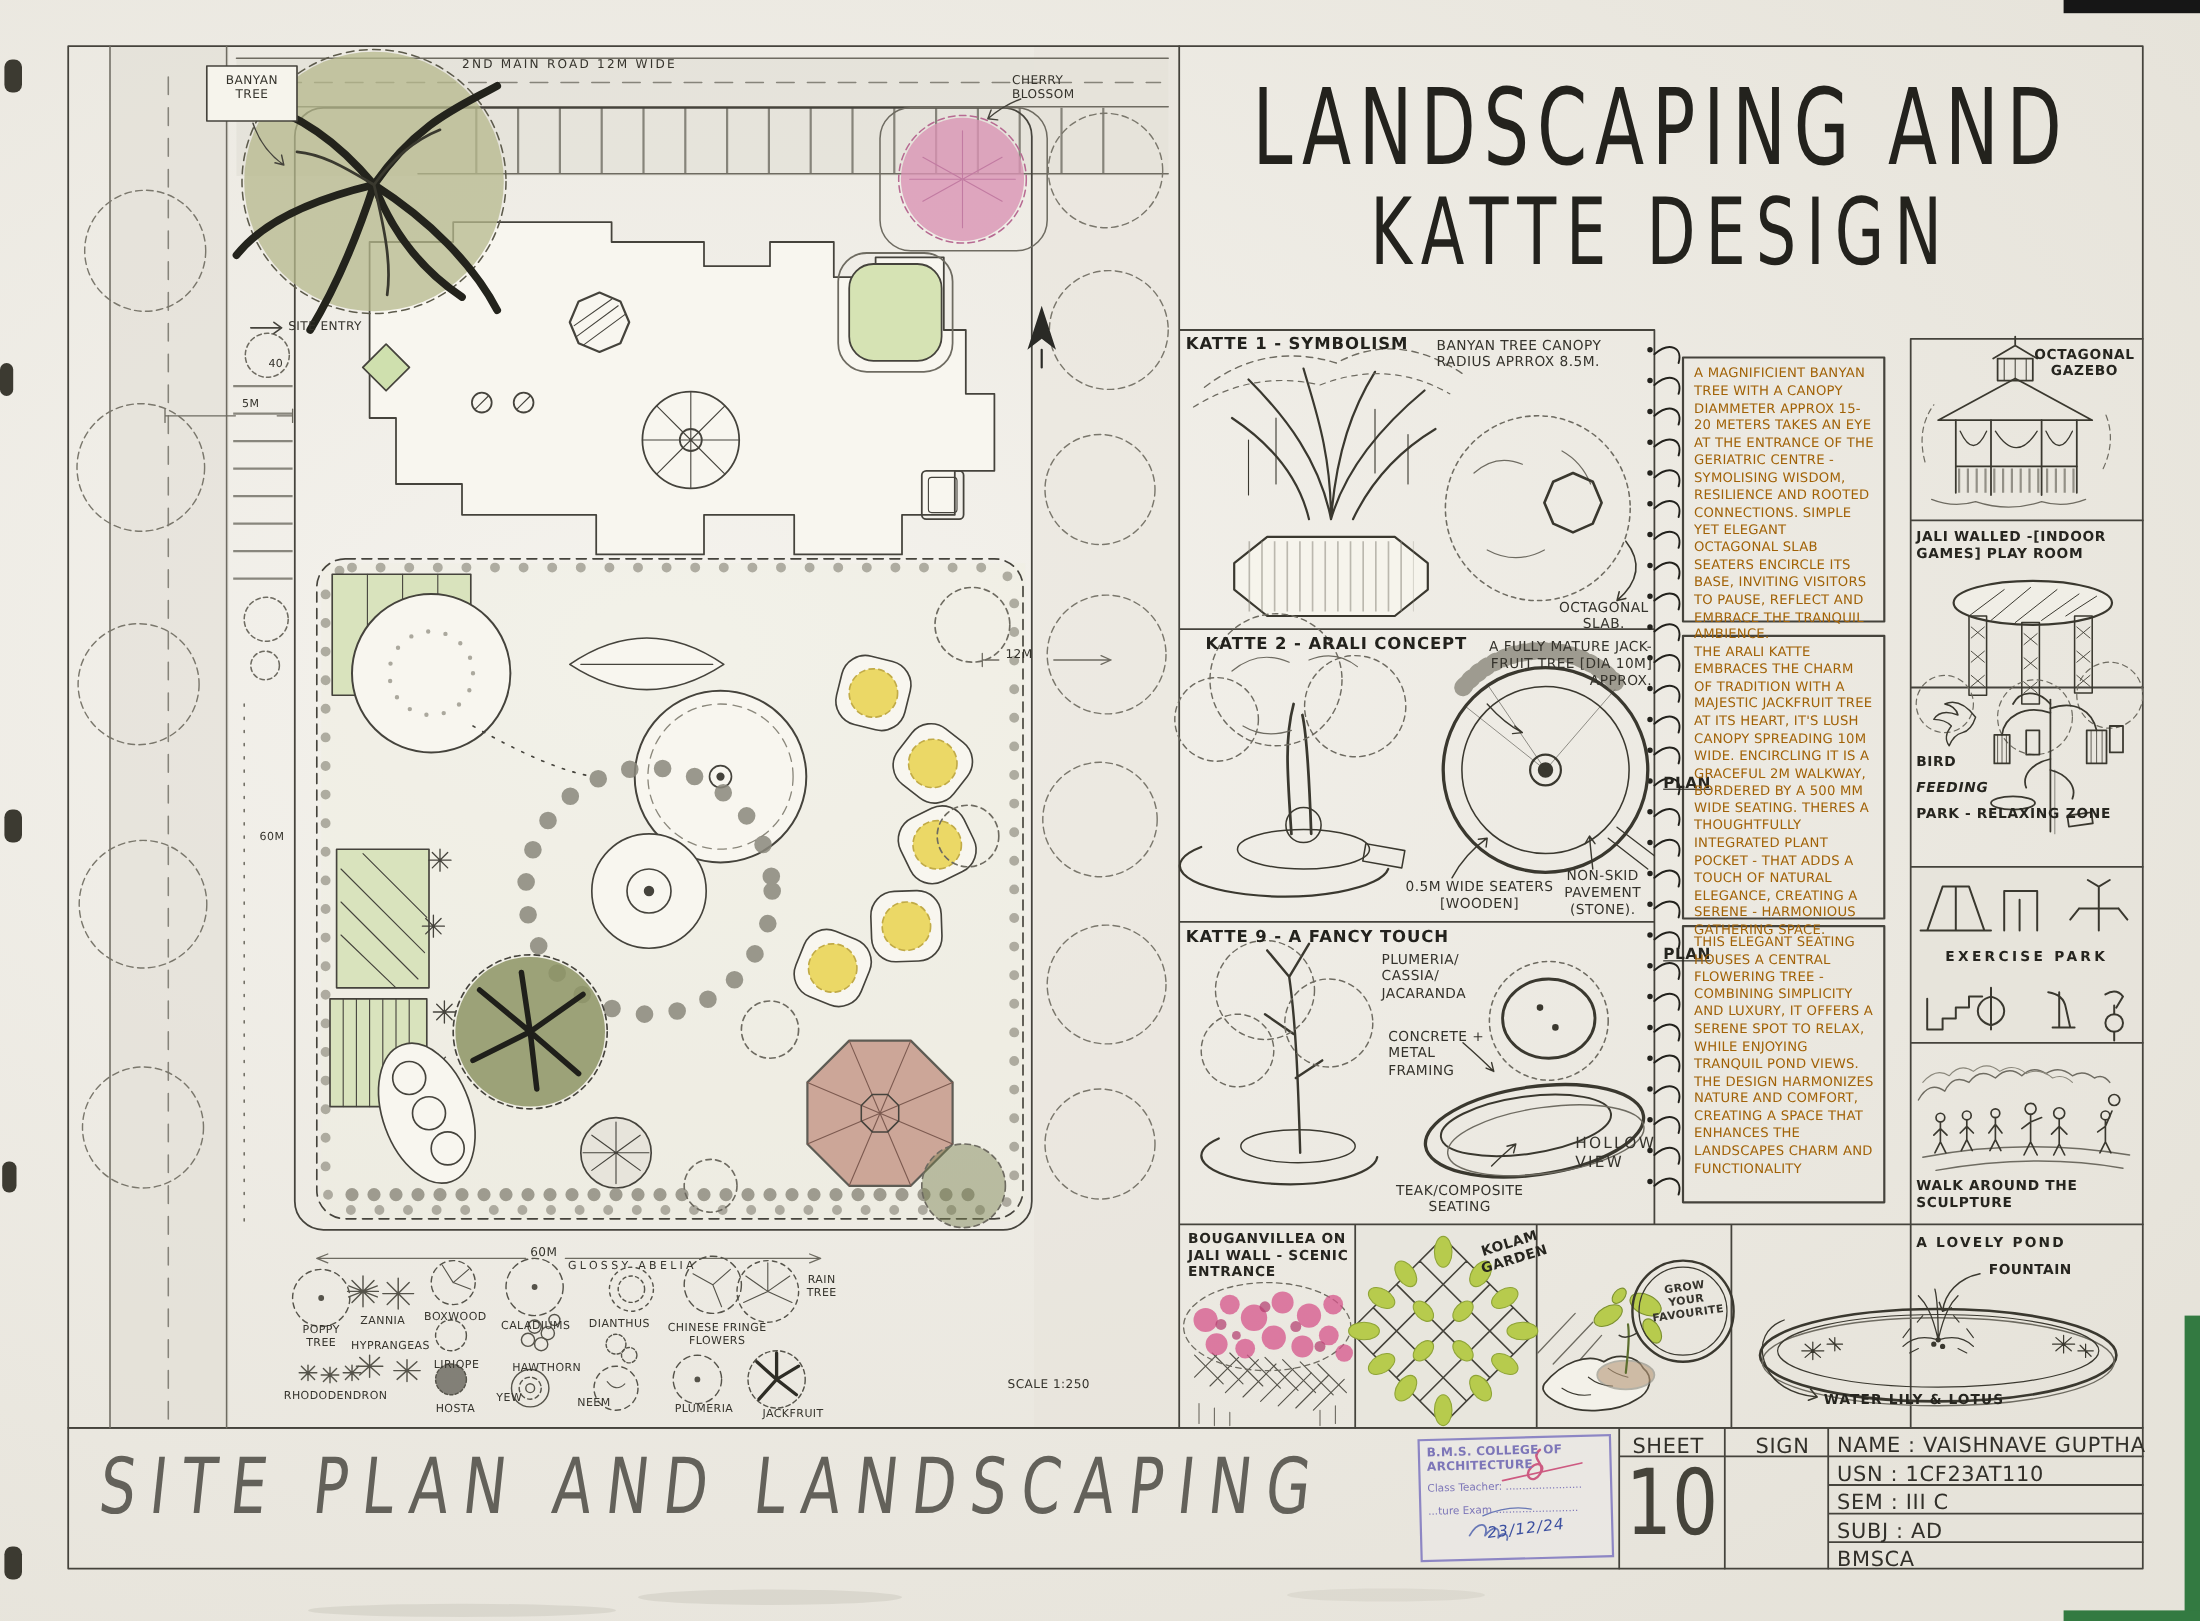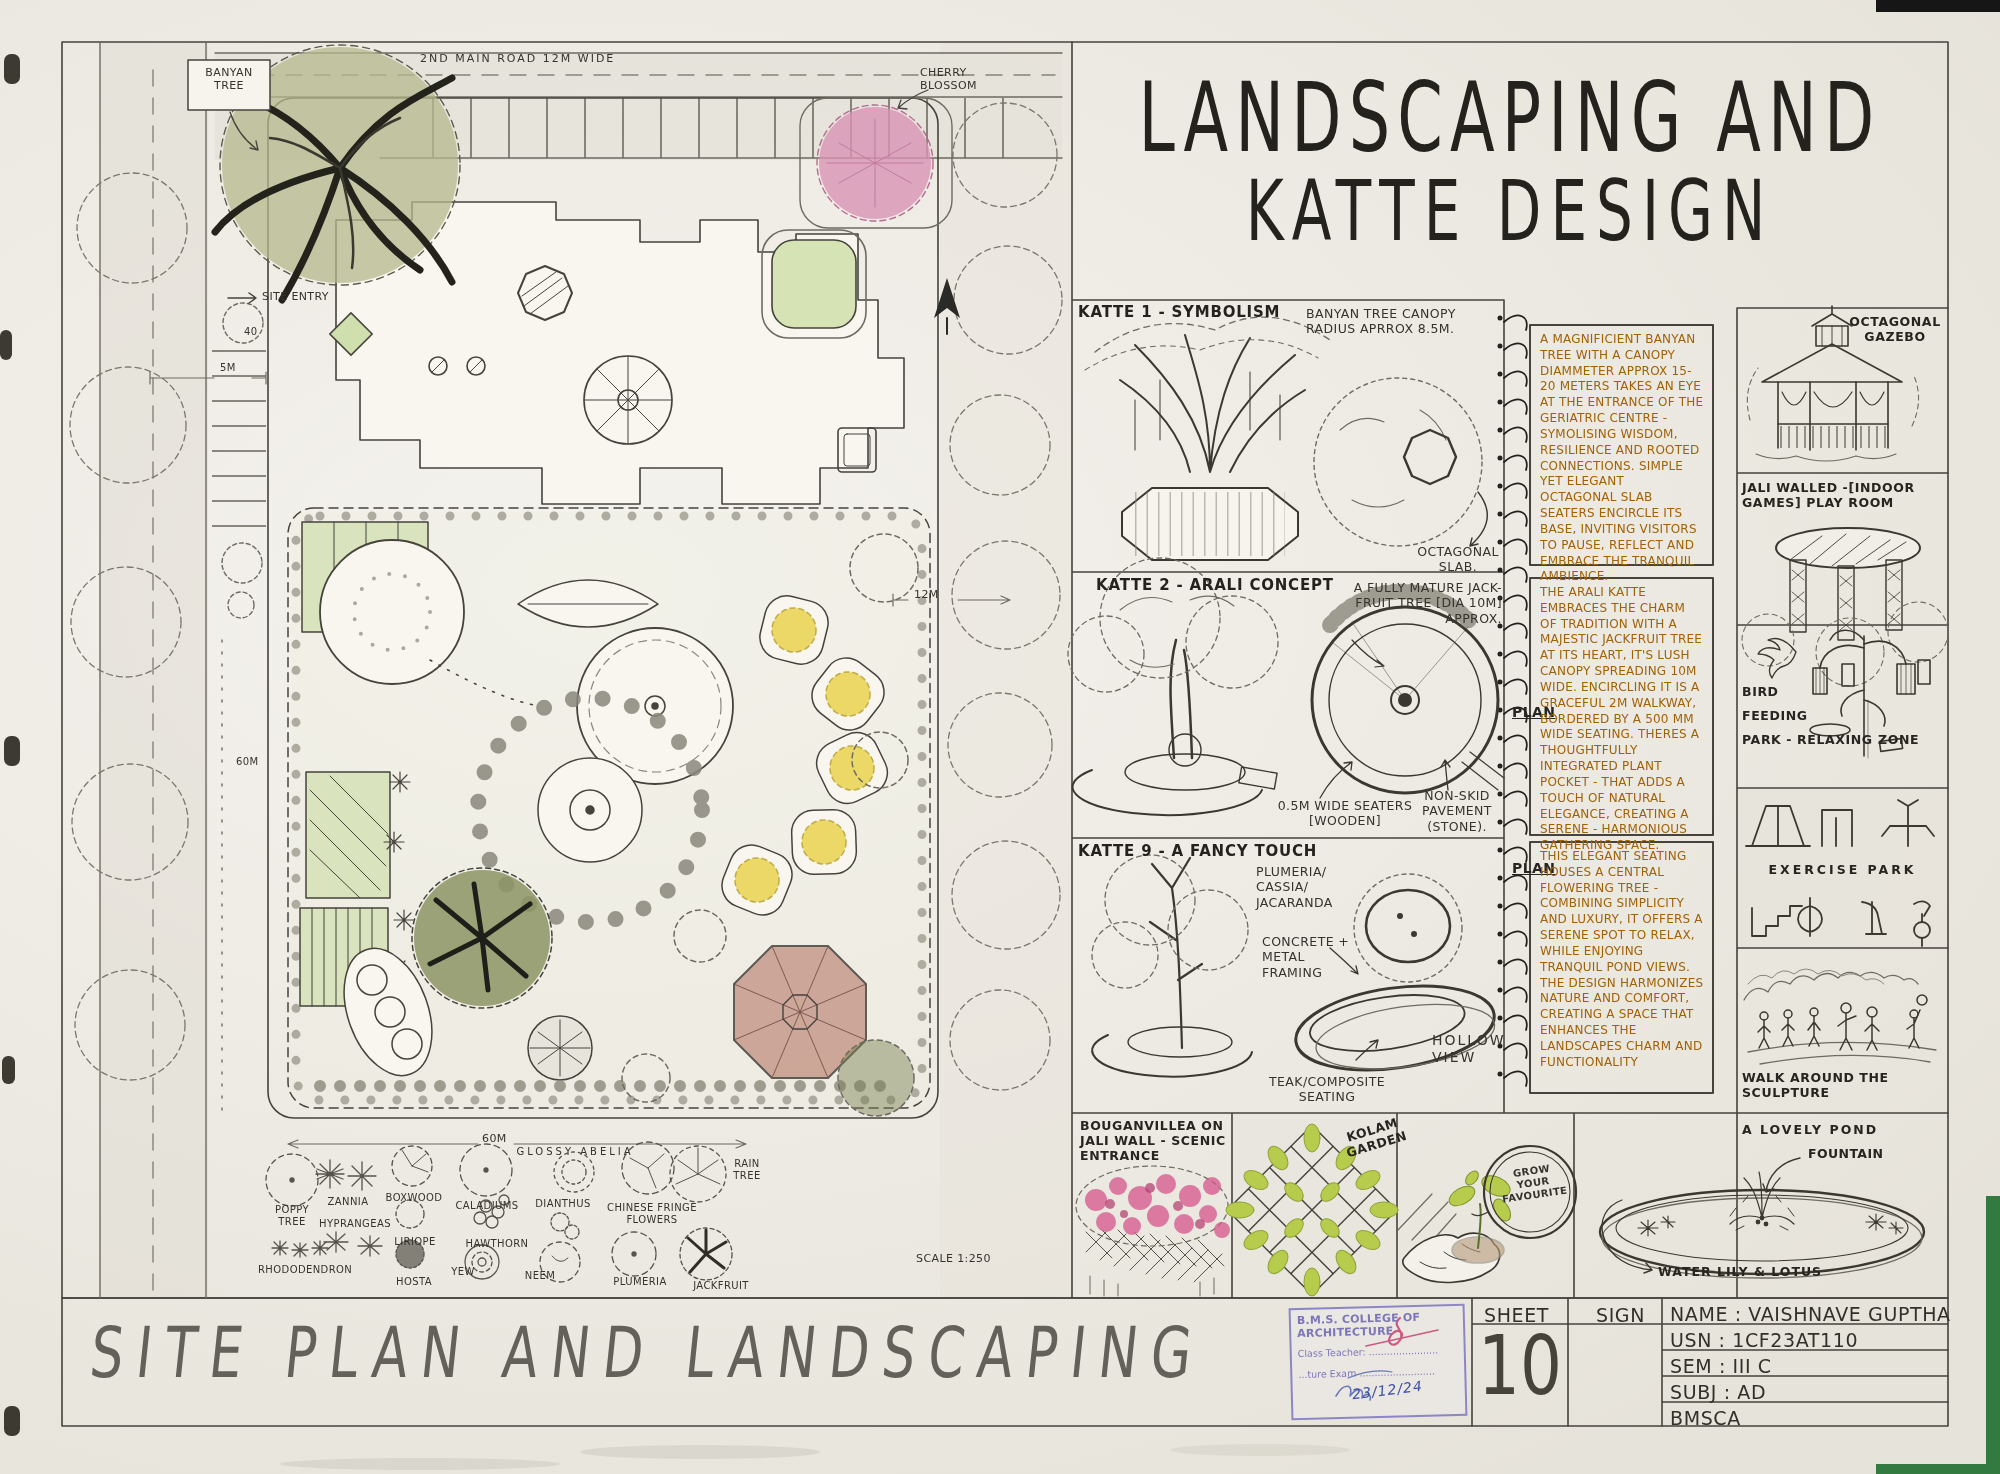--- a/index.html
+++ b/index.html
@@ -601,21 +601,21 @@
 <div class="lbl" style="left:1256px;top:864px;width:120px;">PLUMERIA/ CASSIA/ JACARANDA</div>
 <div class="lbl" style="left:1262px;top:934px;width:104px;">CONCRETE + METAL FRAMING</div>
 <div class="lbl b u" style="left:1466px;top:860px;font-size:14px;">PLAN</div>
 <div class="lbl c" style="left:1252px;top:1058px;width:150px;margin-top:16px;">TEAK/COMPOSITE SEATING</div>
 <div class="lbl" style="left:1432px;top:1032px;width:70px;font-size:14px;letter-spacing:2px;">HOLLOW VIEW</div>
 <div class="note" style="left:1540px;top:849px;width:164px;">THIS ELEGANT SEATING HOUSES A CENTRAL FLOWERING TREE - COMBINING SIMPLICITY AND LUXURY, IT OFFERS A SERENE SPOT TO RELAX, WHILE ENJOYING TRANQUIL POND VIEWS. THE DESIGN HARMONIZES NATURE AND COMFORT, CREATING A SPACE THAT ENHANCES THE LANDSCAPES CHARM AND FUNCTIONALITY</div>
 
 <div class="ptitle" style="left:1848px;top:314px;width:94px;text-align:center;">OCTAGONAL GAZEBO</div>
 <div class="ptitle" style="left:1742px;top:480px;width:206px;">JALI WALLED -[INDOOR GAMES] PLAY ROOM</div>
 <div class="ptitle" style="left:1742px;top:684px;">BIRD</div>
-<div class="ptitle" style="left:1742px;top:708px;">FEEDING</div>
+<div class="ptitle" style="left:1742px;top:708px;font-style:italic;">FEEDING</div>
 <div class="ptitle" style="left:1742px;top:732px;">PARK - RELAXING</div>
 <div class="ptitle" style="left:1878px;top:732px;">ZONE</div>
 <div class="ptitle" style="left:1737px;top:862px;width:211px;text-align:center;letter-spacing:3px;">EXERCISE PARK</div>
 <div class="ptitle" style="left:1742px;top:1070px;width:170px;">WALK AROUND THE SCULPTURE</div>
 <div class="ptitle" style="left:1742px;top:1122px;letter-spacing:2px;">A LOVELY POND</div>
 <div class="lbl b" style="left:1808px;top:1146px;">FOUNTAIN</div>
 <div class="lbl b" style="left:1658px;top:1264px;letter-spacing:1px;">WATER LILY &amp; LOTUS</div>
 
 <div class="ptitle" style="left:1080px;top:1118px;width:152px;">BOUGANVILLEA ON JALI WALL - SCENIC ENTRANCE</div>
 <div class="ptitle rot" style="left:1326px;top:1136px;width:92px;transform:rotate(-17deg);text-align:center;">KOLAM GARDEN</div>

